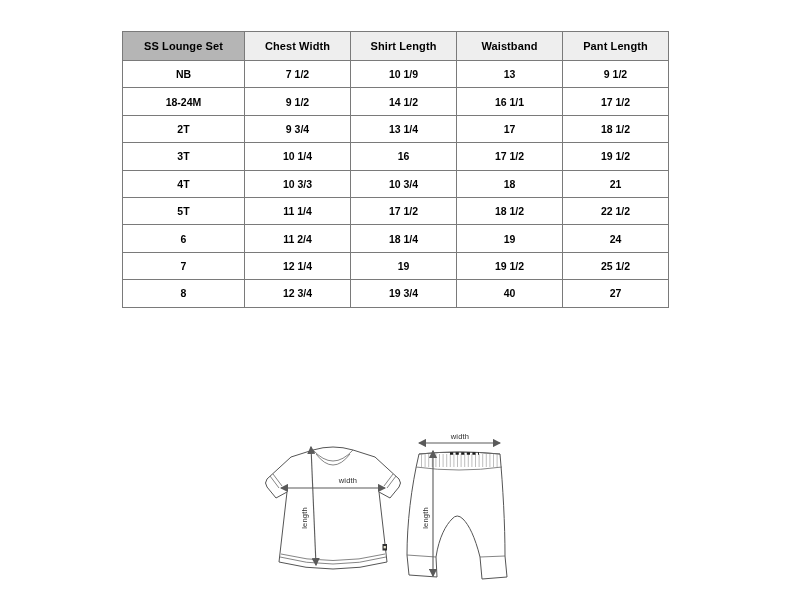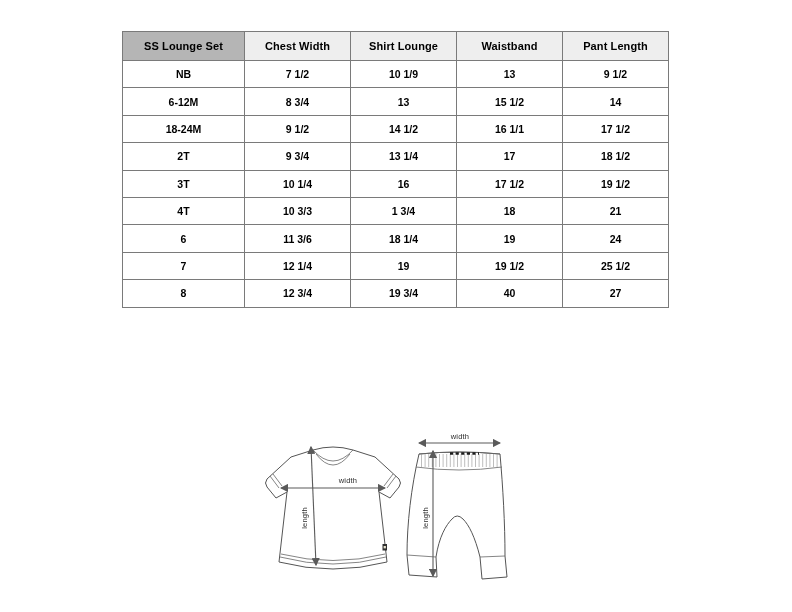--- a/index.html
+++ b/index.html
@@ -39,39 +39,32 @@
       <col style="width:122px">
         <col style="width:106px">
         <col style="width:106px">
         <col style="width:106px">
         <col style="width:106px">
     </colgroup>
     <thead>
       <tr>
         <th class="corner">SS Lounge Set</th>
         <th>Chest Width</th>
-        <th>Shirt Lounge</th>
+        <th>Shirt Length</th>
         <th>Waistband</th>
         <th>Pant Length</th>
       </tr>
     </thead>
     <tbody>
         <tr>
           <td>NB</td>
           <td>7 1/2</td>
           <td>10 1/9</td>
           <td>13</td>
           <td>9 1/2</td>
-        </tr>
-        <tr>
-          <td>6-12M</td>
-          <td>8 3/4</td>
-          <td>13</td>
-          <td>15 1/2</td>
-          <td>14</td>
         </tr>
         <tr>
           <td>18-24M</td>
           <td>9 1/2</td>
           <td>14 1/2</td>
           <td>16 1/1</td>
           <td>17 1/2</td>
         </tr>
         <tr>
           <td>2T</td>
@@ -83,27 +76,34 @@
         <tr>
           <td>3T</td>
           <td>10 1/4</td>
           <td>16</td>
           <td>17 1/2</td>
           <td>19 1/2</td>
         </tr>
         <tr>
           <td>4T</td>
           <td>10 3/3</td>
-          <td>1 3/4</td>
+          <td>10 3/4</td>
           <td>18</td>
           <td>21</td>
         </tr>
         <tr>
+          <td>5T</td>
+          <td>11 1/4</td>
+          <td>17 1/2</td>
+          <td>18 1/2</td>
+          <td>22 1/2</td>
+        </tr>
+        <tr>
           <td>6</td>
-          <td>11 3/6</td>
+          <td>11 2/4</td>
           <td>18 1/4</td>
           <td>19</td>
           <td>24</td>
         </tr>
         <tr>
           <td>7</td>
           <td>12 1/4</td>
           <td>19</td>
           <td>19 1/2</td>
           <td>25 1/2</td>

